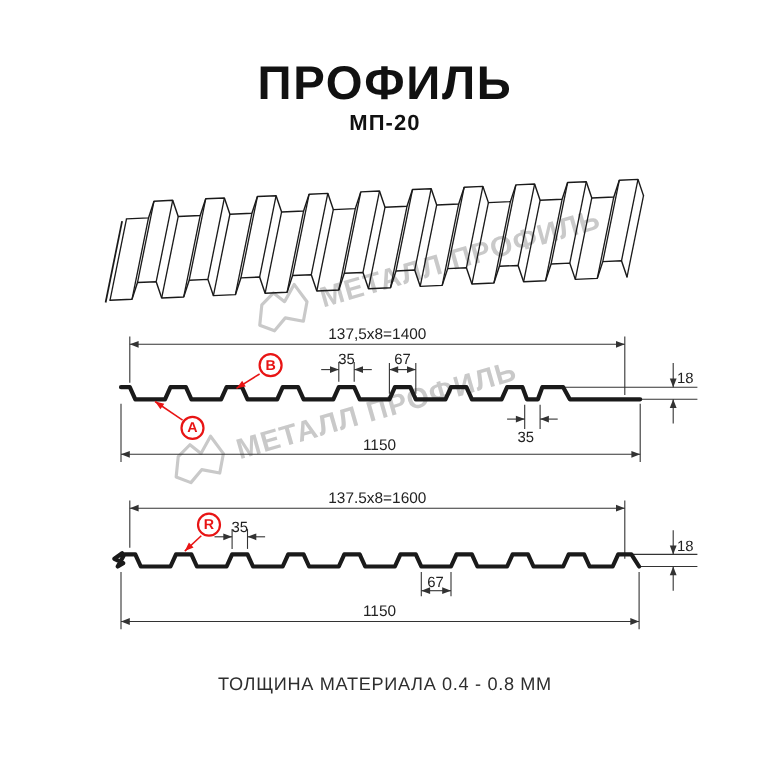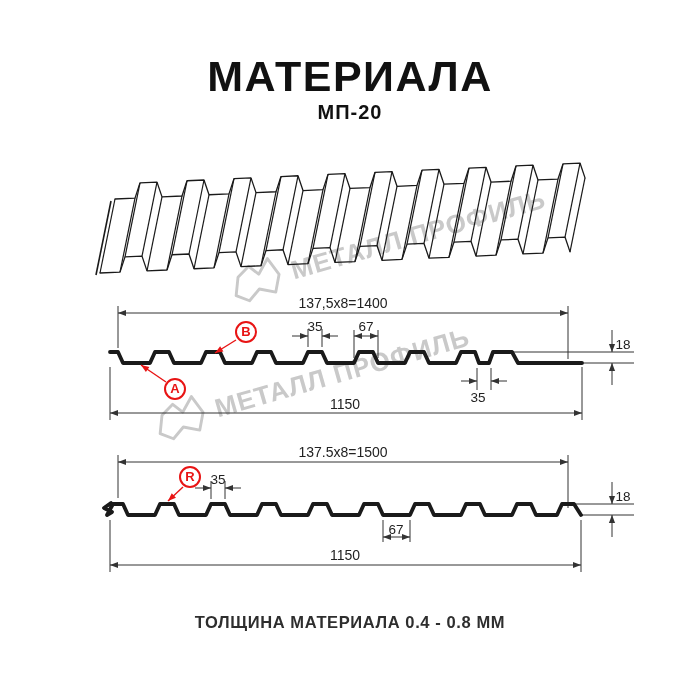--- a/index.html
+++ b/index.html
@@ -5,21 +5,21 @@
   html,body{margin:0;padding:0;background:#fff;}
   #stage{position:relative;width:700px;height:700px;background:#ffffff;overflow:hidden;
          font-family:"Liberation Sans", sans-serif;}
   
   .title{position:absolute;left:0;top:52px;width:700px;text-align:center;
          font-size:43px;font-weight:800;letter-spacing:1.5px;color:#111;}
   .subtitle{position:absolute;left:0;top:101px;width:700px;text-align:center;
          font-size:20px;font-weight:700;letter-spacing:1px;color:#111;}
   
   .caption{position:absolute;left:0;top:613px;width:700px;text-align:center;
-         font-size:16.5px;font-weight:700;letter-spacing:.6px;color:#2e2e2e;}
+         font-size:16.5px;font-weight:400;letter-spacing:.6px;color:#2e2e2e;}
   
   .wm{position:absolute;display:flex;align-items:center;gap:8px;
       transform:rotate(-16deg);transform-origin:0 50%;z-index:0;white-space:nowrap;}
   .wm .wm-text{font-size:26px;font-weight:800;letter-spacing:1px;color:#c9c9c9;}
   
   #draw{position:absolute;left:0;top:0;z-index:1;}
   
   .dim-label{position:absolute;z-index:2;transform:translate(-50%,-50%);
       font-size:13.5px;color:#222;white-space:nowrap;}
   .dim-label.big{font-size:14px;}
@@ -156,33 +156,33 @@
       <line x1="110" y1="520" x2="110" y2="572" stroke="#333333" stroke-width="1"></line>
       <line x1="581" y1="520" x2="581" y2="572" stroke="#333333" stroke-width="1"></line>
       <line x1="110" y1="565" x2="581" y2="565" stroke="#333333" stroke-width="1"></line>
       <polygon points="110,565 118,568.1 118,561.9" fill="#333333"></polygon>
       <polygon points="581,565 573,561.9 573,568.1" fill="#333333"></polygon>
       <polyline points="111,503 104,508 112,512 107,515 113,504 123,504 128,515 155,515 160,504 174,504 179,515 206,515 211,504 225,504 230,515 257,515 262,504 276,504 281,515 308,515 313,504 327,504 332,515 359,515 364,504 378,504 383,515 410,515 415,504 429,504 434,515 461,515 466,504 480,504 485,515 512,515 517,504 531,504 536,515 557,515 562,504 574,504 581,515" fill="none" stroke="#1a1a1a" stroke-width="3.8" stroke-linejoin="round" stroke-linecap="round"></polyline>
       <line x1="183" y1="487" x2="168" y2="501" stroke="#e81414" stroke-width="1.4"></line>
       <polygon points="168,501 175.96362872205898,497.8077253286728 171.73325556982692,493.275182665567" fill="#e81414"></polygon>
     </svg>
 
-  <div class="title">МАТЕРИАЛА</div>
+  <div class="title">ПРОФИЛЬ</div>
   <div class="subtitle">МП-20</div>
 
   <div class="dim-label big" style="left:343px;top:303px;">137,5x8=1400</div>
   <div class="dim-label" style="left:315px;top:326px;">35</div>
   <div class="dim-label" style="left:366px;top:326px;">67</div>
   <div class="dim-label" style="left:623px;top:344px;">18</div>
   <div class="dim-label" style="left:478px;top:397px;">35</div>
   <div class="dim-label big" style="left:345px;top:404px;">1150</div>
   <div class="view-badge" style="left:175px;top:389px;">A</div>
   <div class="view-badge" style="left:246px;top:332px;">B</div>
 
-  <div class="dim-label big" style="left:343px;top:452px;">137.5x8=1500</div>
+  <div class="dim-label big" style="left:343px;top:452px;">137.5x8=1600</div>
   <div class="dim-label" style="left:218px;top:479px;">35</div>
   <div class="dim-label" style="left:396px;top:529px;">67</div>
   <div class="dim-label" style="left:623px;top:496px;">18</div>
   <div class="dim-label big" style="left:345px;top:555px;">1150</div>
   <div class="view-badge" style="left:190px;top:477px;">R</div>
 
   <div class="caption">ТОЛЩИНА МАТЕРИАЛА 0.4 - 0.8 ММ</div>
 </div>
 
 </body></html>

